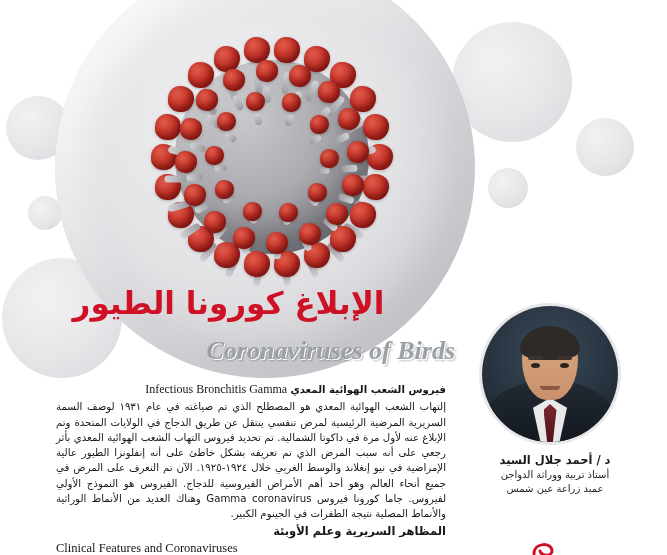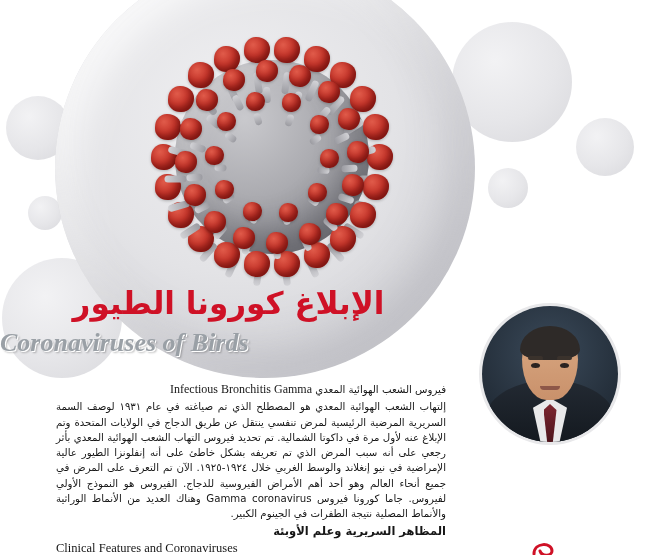--- a/index.html
+++ b/index.html
@@ -105,22 +105,22 @@
     font-weight: bold;
     font-size: 31px;
     color: #cf1126;
     direction: rtl;
     letter-spacing: 0px;
   }
   .title-en {
     position: absolute;
     left: 0;
     right: 212px;
-    top: 328px;
-    text-align: left;
+    top: 336px;
+    text-align: right;
     font-family: "Liberation Serif", serif;
     font-weight: bold;
     font-style: italic;
     font-size: 26px;
     color: #9aa0a6;
     text-shadow: 1px 1px 0 #ffffff, 2px 2px 2px rgba(0,0,0,0.25);
   }
 
   
   .author-photo-ring {
@@ -246,21 +246,21 @@
     line-height: 15.3px;
     color: #161616;
   }
   .body-col p { margin: 0 0 2px 0; }
   .lead-en {
     font-family: "Liberation Serif", serif;
     direction: ltr;
     unicode-bidi: embed;
     font-size: 12px;
   }
-  .kw-bold { font-weight: normal; }
+  .kw-bold { font-weight: bold; }
   .subhead {
     font-weight: bold;
     font-size: 11.5px;
     margin-top: 4px;
   }
   .subhead-en {
     font-family: "Liberation Serif", serif;
     direction: ltr;
     text-align: left;
     font-size: 12.5px;
@@ -408,20 +408,25 @@
     <div class="photo-tie"></div>
     <div class="photo-face"></div>
     <div class="photo-hair"></div>
     <div class="photo-brow l"></div>
     <div class="photo-brow r"></div>
     <div class="photo-eye l"></div>
     <div class="photo-eye r"></div>
     <div class="photo-mouth"></div>
   </div>
 
+  <div class="author-lines">
+    <div class="author-name">د / أحمد جلال السيد</div>
+    <div class="author-role">أستاذ تربية ووراثة الدواجن</div>
+    <div class="author-role">عميد زراعة عين شمس</div>
+  </div>
 
   <div class="body-col">
     <p>
       <span class="kw-bold">فيروس الشعب الهوائية المعدي</span>
       <span class="lead-en">Infectious Bronchitis Gamma</span>
     </p>
     <p>إلتهاب الشعب الهوائية المعدي هو المصطلح الذي تم صياغته في عام ١٩٣١ لوصف السمة السريرية المرضية الرئيسية لمرض تنفسي ينتقل عن طريق الدجاج في الولايات المتحدة وتم الإبلاغ عنه لأول مرة في داكوتا الشمالية. تم تحديد فيروس التهاب الشعب الهوائية المعدي بأثر رجعي على أنه سبب المرض الذي تم تعريفه بشكل خاطئ على أنه إنفلونزا الطيور عالية الإمراضية في نيو إنغلاند والوسط الغربي خلال ١٩٢٤-١٩٢٥. الآن تم التعرف على المرض في جميع أنحاء العالم وهو أحد أهم الأمراض الفيروسية للدجاج. الفيروس هو النموذج الأولي لفيروس. جاما كورونا فيروس Gamma coronavirus وهناك العديد من الأنماط الوراثية والأنماط المصلية نتيجة الطفرات في الجينوم الكبير.</p>
     <p class="subhead">المظاهر السريرية وعلم الأوبئة</p>
     <p class="subhead-en">Clinical Features and Coronaviruses</p>
 

